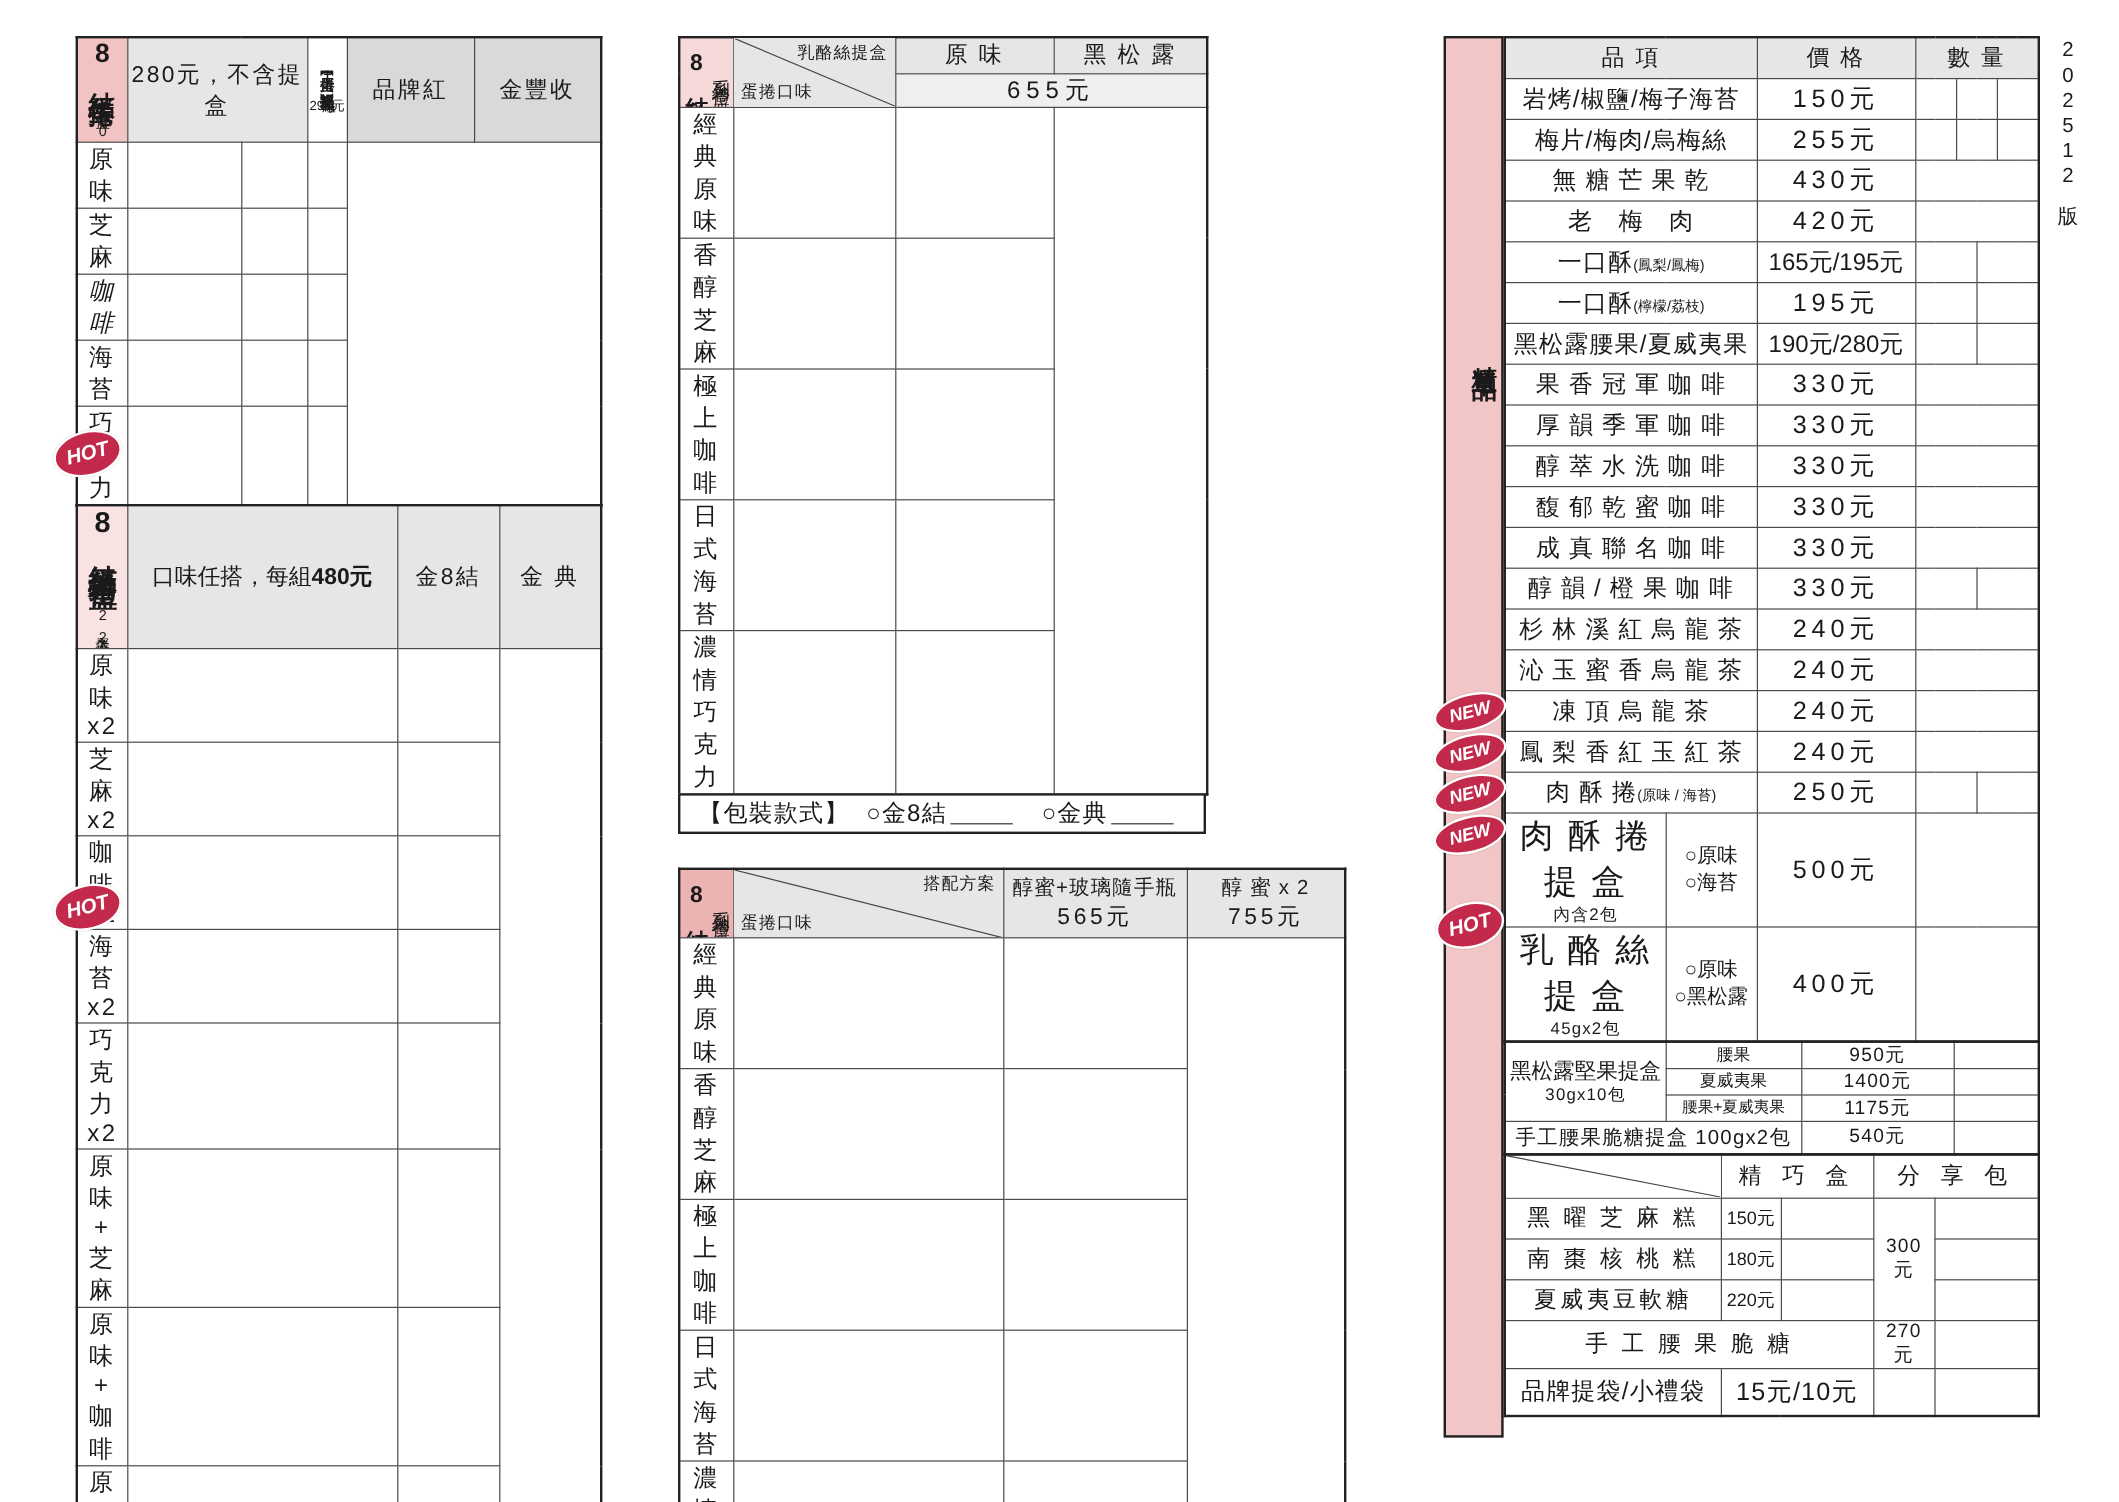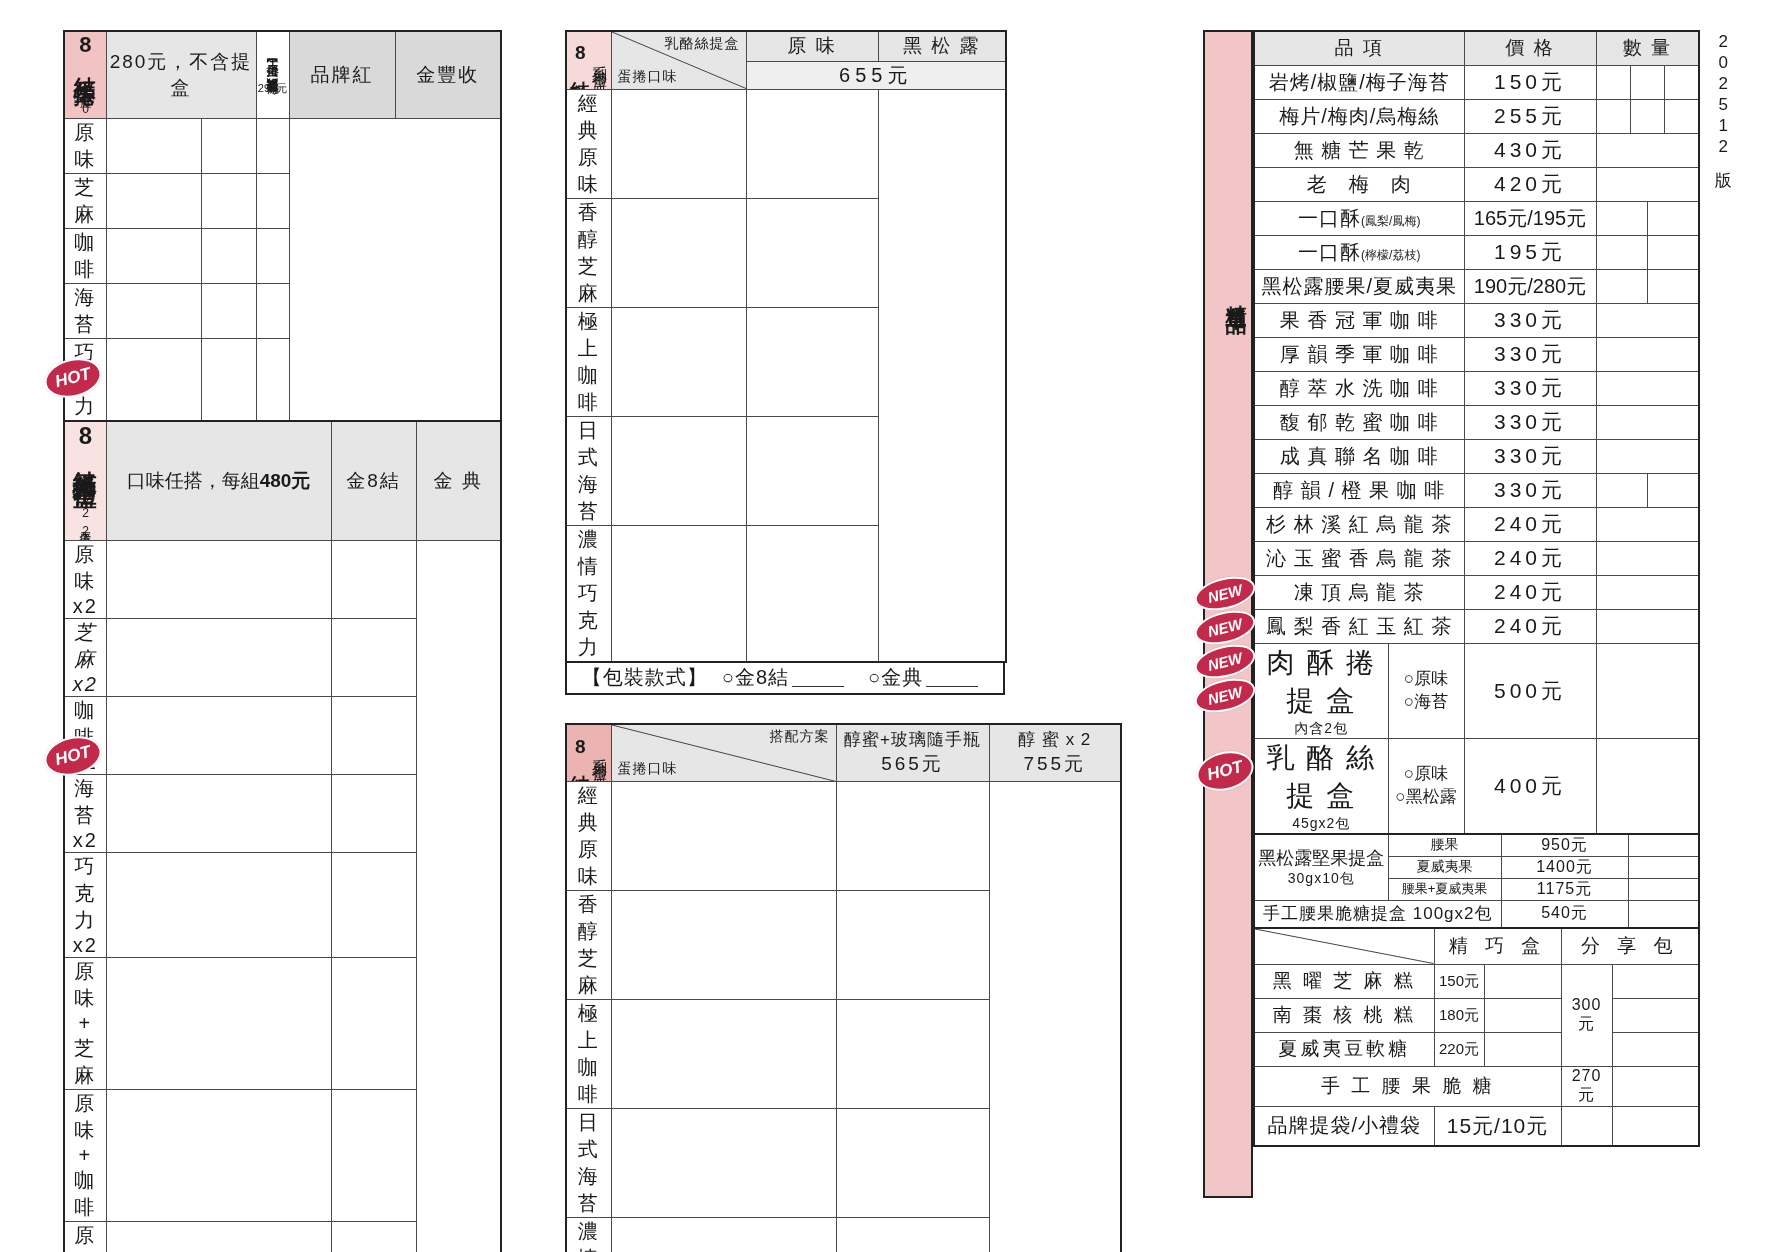--- a/index.html
+++ b/index.html
@@ -101,21 +101,21 @@
             <td class="qcell"></td>
             <td class="qcell"></td>
             <td class="qcell"></td>
           </tr>
           <tr style="height: 35px;">
             <td class="flavor">芝 麻</td>
             <td class="qcell"></td>
             <td class="qcell"></td>
             <td class="qcell"></td>
           </tr>
-          <tr style="height: 35px;">
+          <tr style="height: 35px; font-style: italic;">
             <td class="flavor">咖 啡</td>
             <td class="qcell"></td>
             <td class="qcell"></td>
             <td class="qcell"></td>
           </tr>
           <tr style="height: 35px;">
             <td class="flavor">海 苔</td>
             <td class="qcell"></td>
             <td class="qcell"></td>
             <td class="qcell"></td>
@@ -150,21 +150,21 @@
         <td class="gray hdr">金8結</td>
         <td class="gray hdr">金 典</td>
       </tr>
       </tbody>
         <tbody id="lt2-body">
           <tr style="height: 31px;">
             <td class="flavor">原　味 x2</td>
             <td class="qcell"></td>
             <td class="qcell"></td>
           </tr>
-          <tr style="height: 31px; font-style: italic;">
+          <tr style="height: 31px;">
             <td class="flavor">芝　麻 x2</td>
             <td class="qcell"></td>
             <td class="qcell"></td>
           </tr>
           <tr style="height: 31px;">
             <td class="flavor">咖　啡 x2</td>
             <td class="qcell"></td>
             <td class="qcell"></td>
           </tr>
           <tr style="height: 31px;">
@@ -438,20 +438,26 @@
           </tr>
           <tr style="height: 34px;">
             <td class="rname" colspan="2">凍 頂 烏 龍 茶</td>
             <td class="rprice">240元</td>
             <td class="qcell" colspan="6"></td>
           </tr>
           <tr style="height: 34px;">
             <td class="rname" colspan="2">鳳 梨 香 紅 玉 紅 茶</td>
             <td class="rprice">240元</td>
             <td class="qcell" colspan="6"></td>
+          </tr>
+          <tr style="height: 34px;">
+            <td class="rname" colspan="2">肉 酥 捲<span class="sm">(原味 / 海苔)</span></td>
+            <td class="rprice">250元</td>
+            <td class="qcell" colspan="3"></td>
+            <td class="qcell" colspan="3"></td>
           </tr>
           <tr style="height: 47px;">
             <td>
               <div class="oname">肉 酥 捲 提 盒</div>
               <div class="osub">內含2包</div>
             </td>
             <td class="opts">
               <div class="opt">○原味</div>
               <div class="opt">○海苔</div>
             </td>

